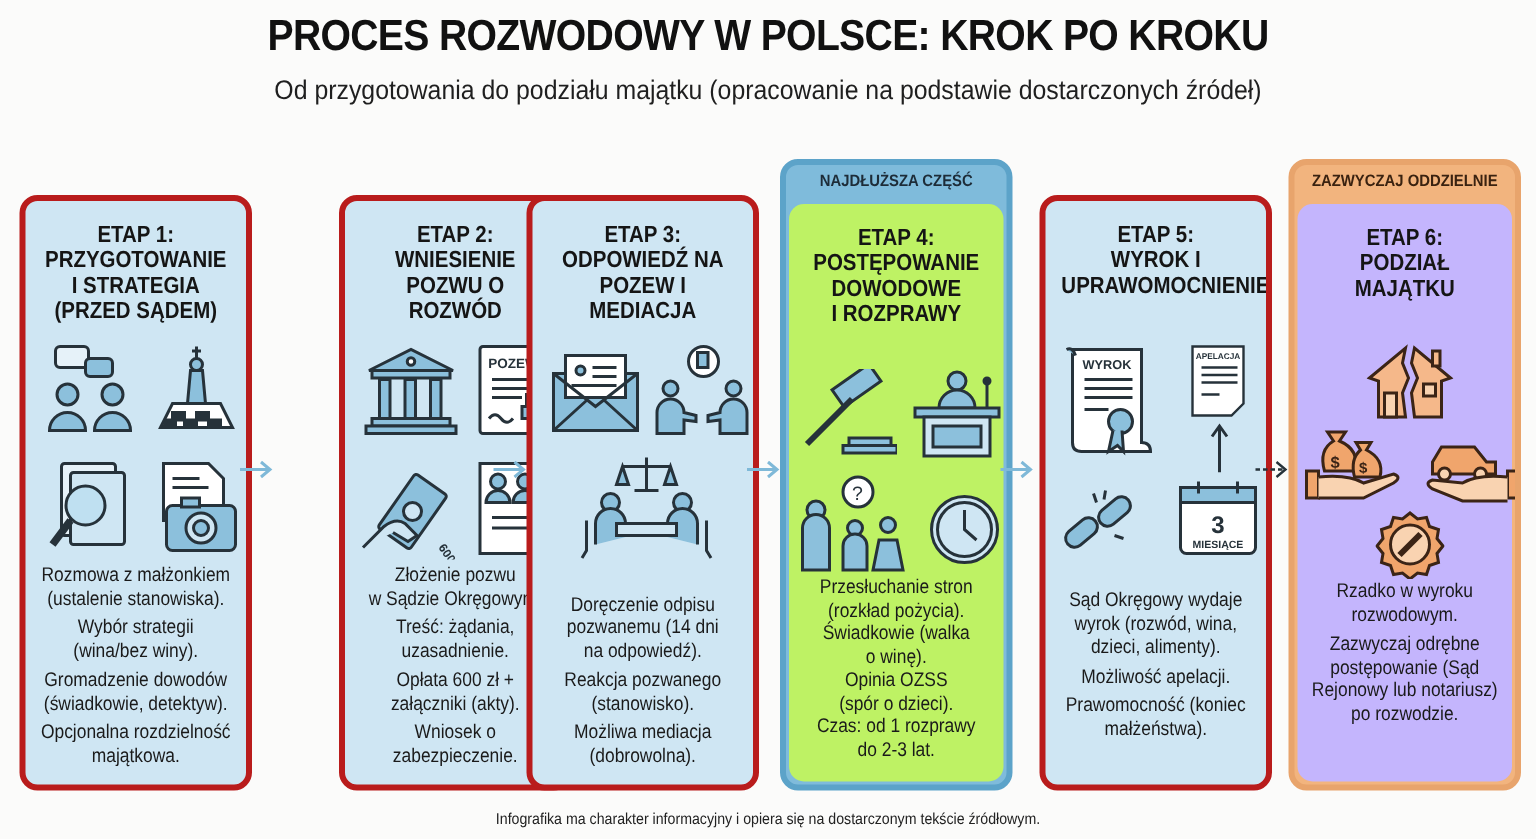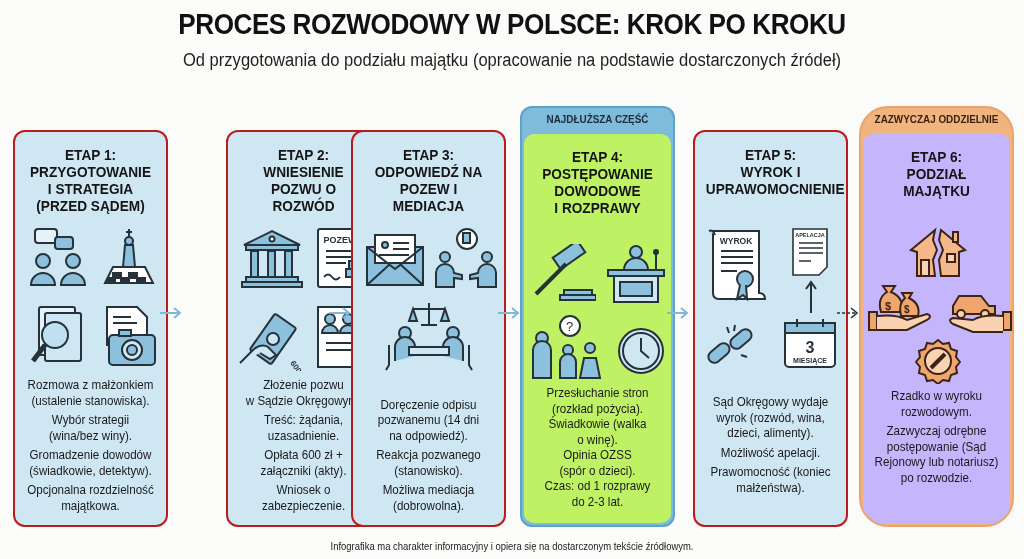--- a/index.html
+++ b/index.html
@@ -5,21 +5,21 @@
   * { box-sizing: border-box; margin: 0; padding: 0; }
   html, body { width: 1024px; height: 559px; overflow: hidden; background: #fbfbfa; }
   body { font-family: "Liberation Sans", "DejaVu Sans", sans-serif; color: #1c1c1c; position: relative; }
 
   .title { position: absolute; top: 8px; left: 0; width: 1024px; text-align: center;
     font-weight: 700; font-size: 29px; letter-spacing: -0.5px; transform: scaleX(0.9); color: #111; }
   .subtitle { position: absolute; top: 50px; left: 0; width: 1024px; text-align: center;
     font-size: 18px; transform: scaleX(0.92); color: #1f1f1f; }
 
   .card { position: absolute; top: 130px; height: 397px; width: 155px; border-radius: 12px;
-    background: #cfe6f3; border: 2px solid #b91c1c; text-align: center; overflow: hidden; }
+    background: #cfe6f3; border: 4px solid #b91c1c; text-align: center; overflow: hidden; }
   .card.hl { top: 106px; height: 421px; background: #7fbbdb; border-color: #5ca3c9; }
   .card.hl .inner { position: absolute; top: 26px; left: 2px; right: 2px; bottom: 2px;
     background: #bef264; border-radius: 10px; }
   .card.or { top: 106px; height: 421px; background: #f2b47e; border-color: #e8a46c; }
   .card.or .inner { position: absolute; top: 26px; left: 2px; right: 2px; bottom: 2px;
     background: #c4b5fd; border-radius: 10px; }
   .card .inner.plain { position: absolute; top: 0; left: 0; right: 0; bottom: 0; }
 
   .tab-label { position: absolute; top: 5px; left: 0; right: 0; font-weight: 700; font-size: 11px;
     text-align: center; color: #1d2c38; transform: scaleX(0.9); }
@@ -381,21 +381,21 @@
         </p>
     </div>
   </div>
 </div>
 
 <svg class="arrow" style="left:836px;top:307px" viewBox="0 0 24 12">
     <path d="M1 6 H21" stroke="#26323a" stroke-width="1.6" stroke-dasharray="3 2" fill="none"></path>
     <path d="M15 1 L21 6 L15 11" stroke="#26323a" stroke-width="1.6" fill="none"></path>
   </svg>
 
-<div class="card or" style="left:859px;border-radius:29px;">
+<div class="card or" style="left:859px;">
   <div class="tab-label">ZAZWYCZAJ ODDZIELNIE</div>
   <div class="inner">
     <div class="stage-title">
       <span>ETAP 6:</span>
       <span>PODZIAŁ</span>
       <span>MAJĄTKU</span>
     </div>
     <div class="icons" style="top:92px">
       <svg style="left:46px;top:0" width="58" height="52" viewBox="0 0 58 52">
         <g stroke="#3b2416" stroke-width="2" fill="#f5b88a">

